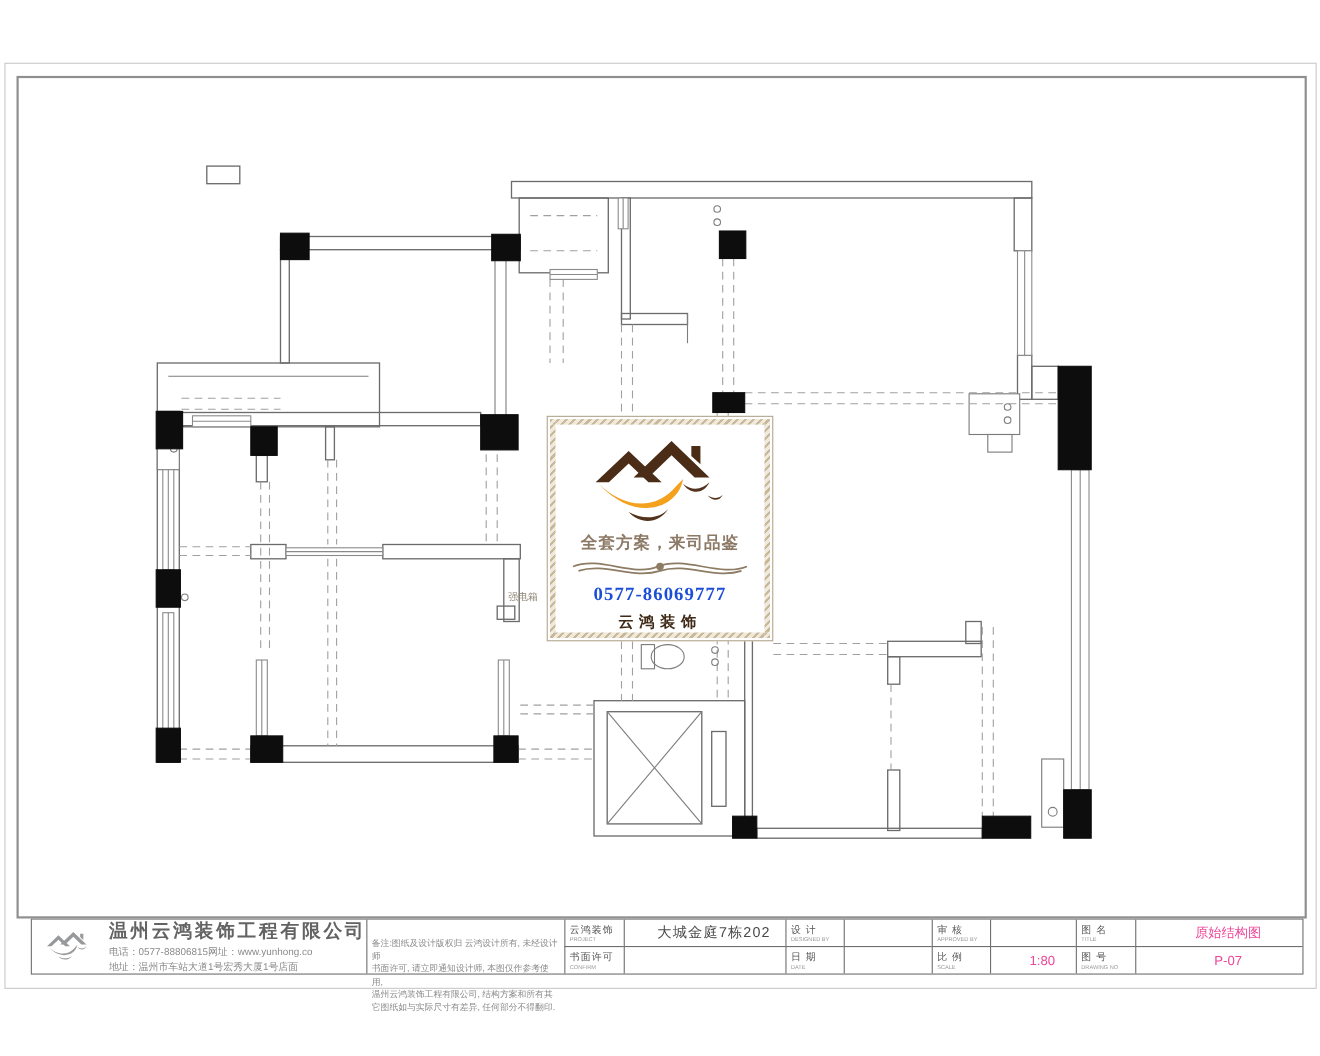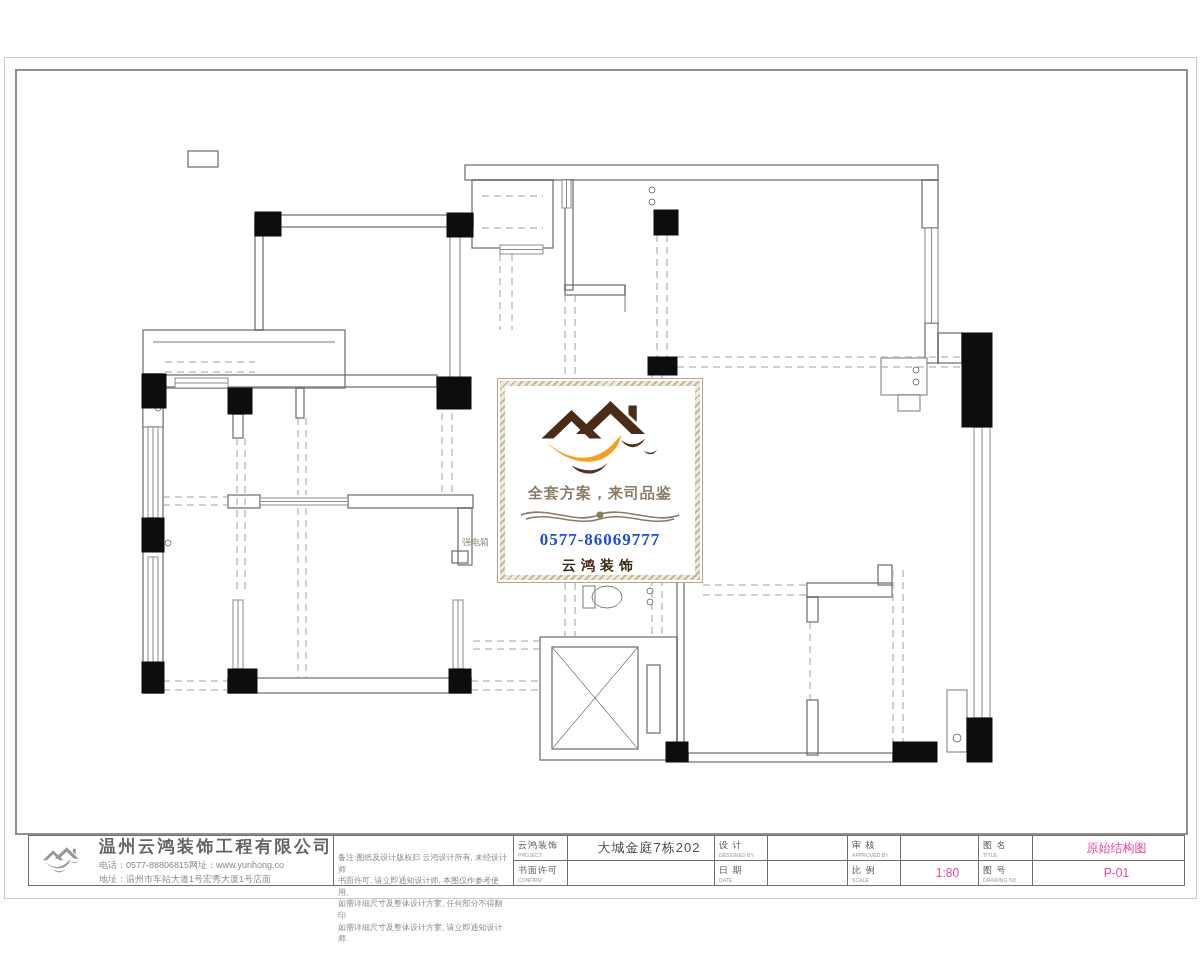--- a/index.html
+++ b/index.html
@@ -216,22 +216,22 @@
       </svg>
       <div class="co-text">
         <div class="co-name">温州云鸿装饰工程有限公司</div>
         <div class="co-line">电话：0577-88806815网址：www.yunhong.co</div>
         <div class="co-line">地址：温州市车站大道1号宏秀大厦1号店面</div>
       </div>
     </div>
     <div class="tb-notes">
       <div>备注:图纸及设计版权归 云鸿设计所有, 未经设计师</div>
       <div>书面许可, 请立即通知设计师, 本图仅作参考使用,</div>
-      <div>如需详细尺寸及整体设计方案, 任何部分不得翻印</div>
-      <div>如需详细尺寸及整体设计方案, 请立即通知设计师.</div>
+      <div>温州云鸿装饰工程有限公司, 结构方案和所有其</div>
+      <div>它图纸如与实际尺寸有差异, 任何部分不得翻印.</div>
     </div>
     <div class="tb-fields">
 
       <div class="tb-cell lab">
         <span class="cn">云鸿装饰</span>
         <span class="en">PROJECT</span>
       </div>
       <div class="tb-cell val val-project">大城金庭7栋202</div>
       <div class="tb-cell lab">
         <span class="cn">设 计</span>
@@ -261,17 +261,17 @@
       <div class="tb-cell tb-row2 val"></div>
       <div class="tb-cell tb-row2 lab">
         <span class="cn">比 例</span>
         <span class="en">SCALE</span>
       </div>
       <div class="tb-cell tb-row2 val">1:80</div>
       <div class="tb-cell tb-row2 lab">
         <span class="cn">图 号</span>
         <span class="en">DRAWING NO</span>
       </div>
-      <div class="tb-cell tb-row2 val">P-01</div>
+      <div class="tb-cell tb-row2 val">P-07</div>
     </div>
   </div>
 
 </div>
 
 </body></html>

